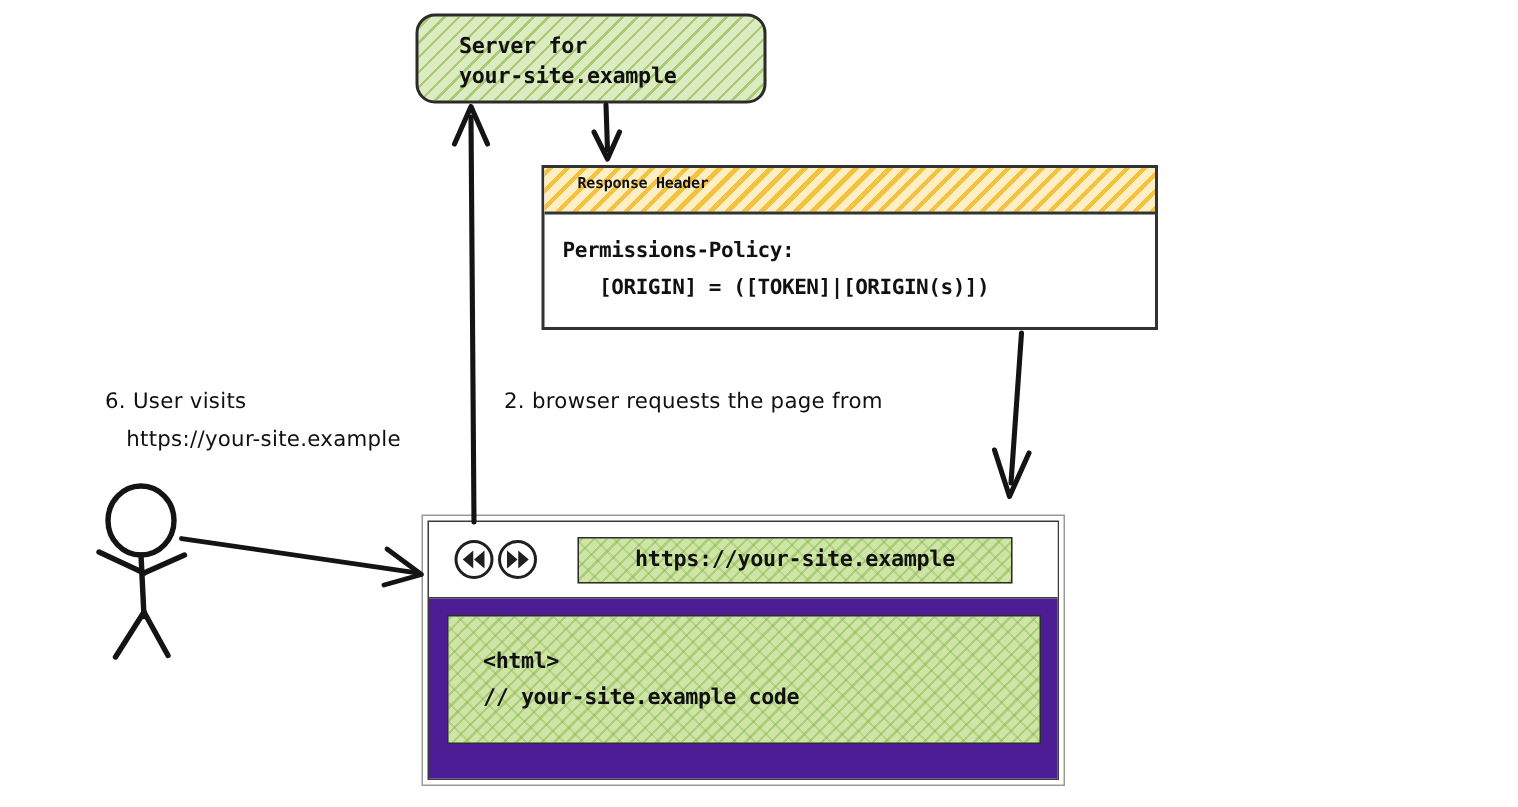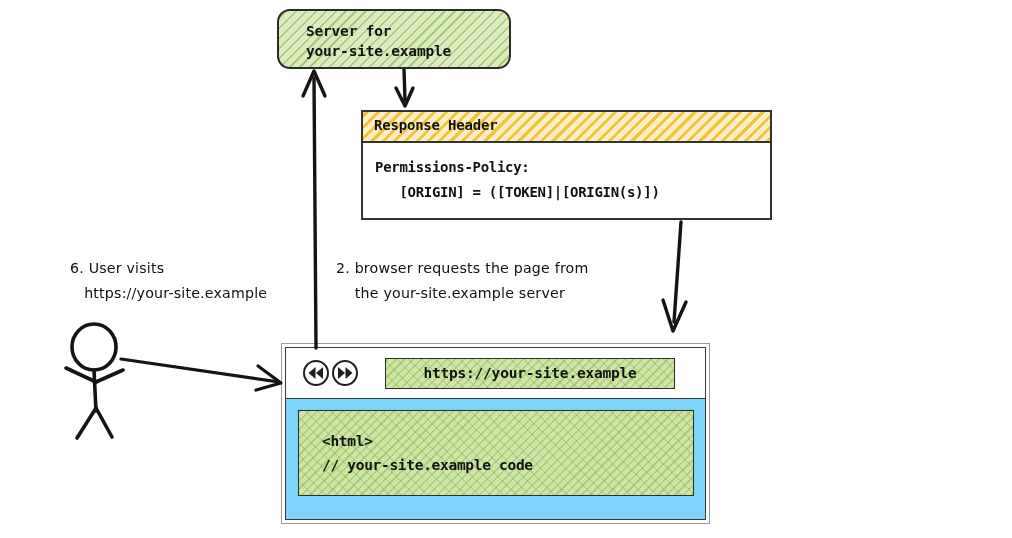--- a/index.html
+++ b/index.html
@@ -84,23 +84,23 @@
   #resp-head {
     position: absolute;
     left: 0; top: 0;
     width: 100%;
     height: 31px;
     box-sizing: border-box;
     border-bottom: 2.2px solid #333;
   }
   #resp-head-label {
     position: absolute;
-    left: 11px; top: 5px;
-    font-family: "DejaVu Sans Mono", monospace;
-    font-size: 14px;
+    left: 22px; top: 5px;
+    font-family: "DejaVu Sans Mono", monospace;
+    font-size: 10px;
     font-weight: 700;
     color: #111;
     letter-spacing: -0.2px;
   }
   #resp-body {
     position: absolute;
     left: 0; top: 31px;
     width: 100%;
     padding: 12px 0 0 12px;
     box-sizing: border-box;
@@ -164,21 +164,21 @@
     font-size: 14.5px;
     font-weight: 700;
     color: #111;
     letter-spacing: -0.2px;
   }
 
   #page-area {
     position: absolute;
     left: 0; top: 51px;
     width: 100%; bottom: 0;
-    background: #7dd3fc;
+    background: #4c1d95;
   }
   #code-box {
     position: absolute;
     left: 12px; top: 11px;
     width: 396px; height: 86px;
     border: 1.8px solid #2d2d2d;
     box-sizing: border-box;
   }
   #code-text {
     position: absolute;
@@ -226,21 +226,21 @@
 
   <div id="response-box" class="abs">
     <div id="resp-head" class="yellow-hatch">
       <div id="resp-head-label">Response Header</div>
     </div>
     <div id="resp-body"><span>Permissions-Policy:</span><br><span>   [ORIGIN] = ([TOKEN]|[ORIGIN(s)])</span></div>
   </div>
 
   <div id="note-1" class="note abs"><span>6. User visits</span><br><span>   https://your-site.example</span></div>
 
-  <div id="note-2" class="note abs"><span>2. browser requests the page from</span><br><span>    the your-site.example server</span></div>
+  <div id="note-2" class="note abs"><span>2. browser requests the page from</span><br></div>
 
   <div id="note-3" class="note abs"><br></div>
 
   <div id="browser" class="abs">
     <div id="browser-inner">
 
       <div id="chrome-bar">
 
         <div id="nav-back" class="navicon">
           <svg width="22" height="22" viewBox="0 0 22 22" aria-hidden="true">

